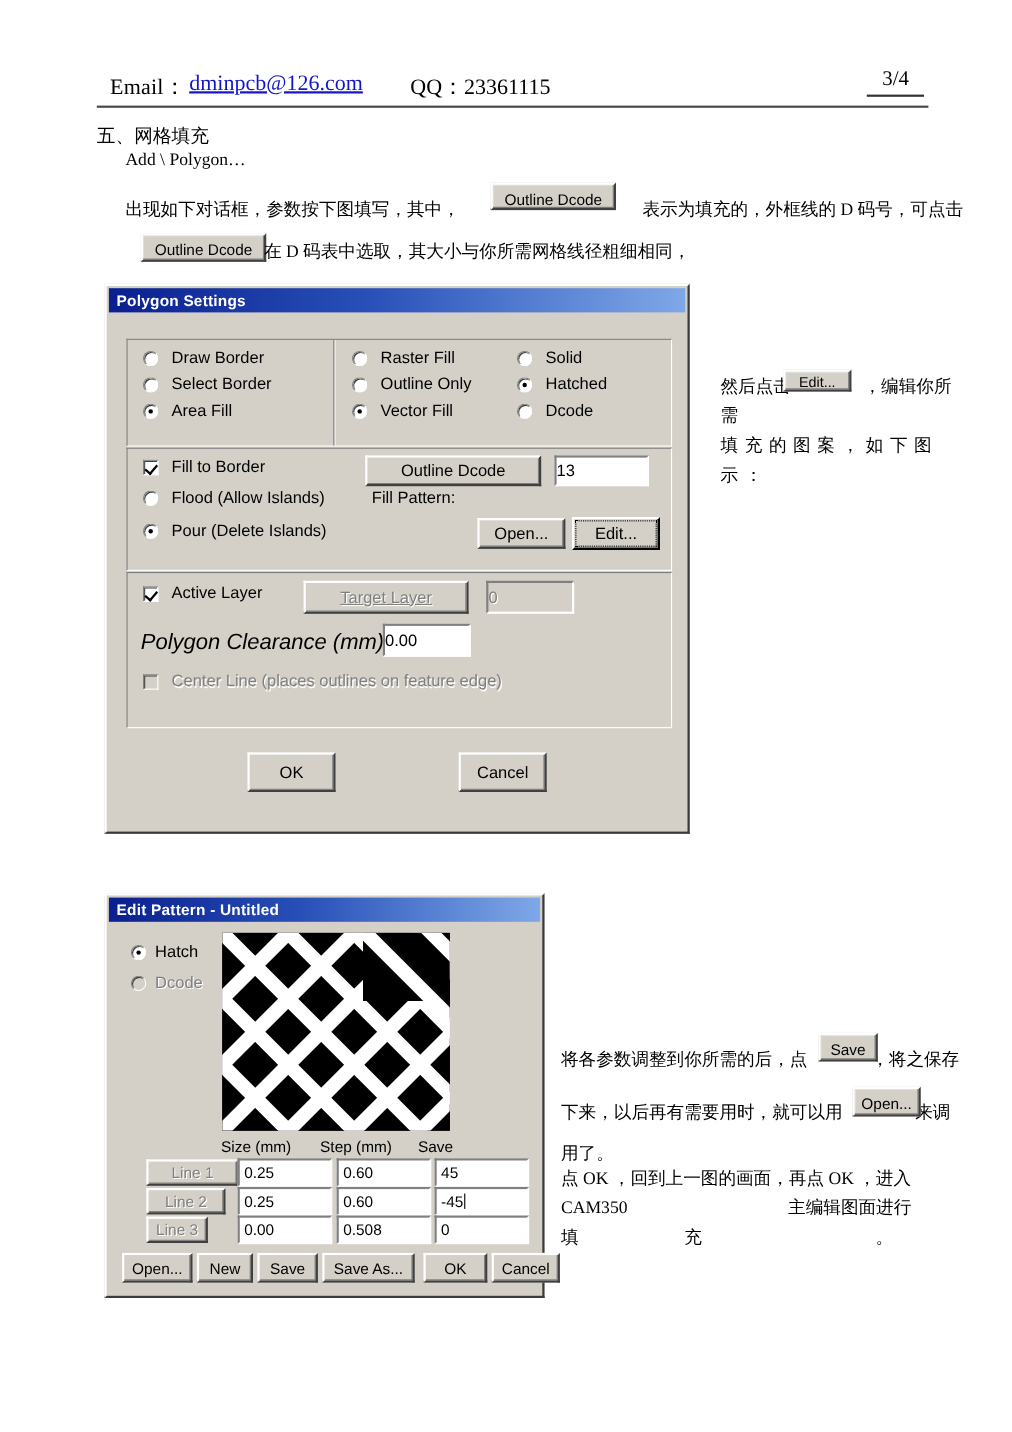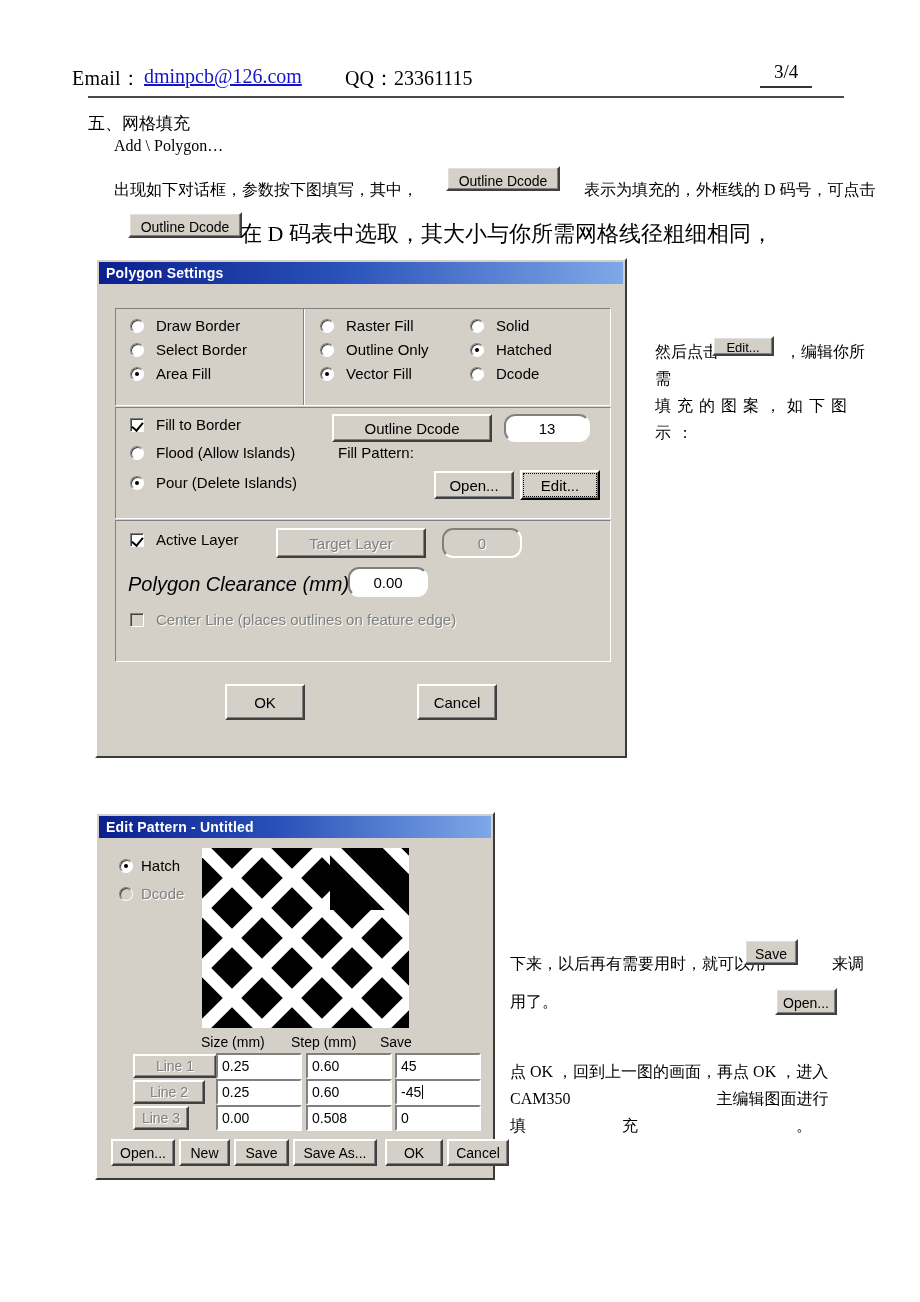--- a/index.html
+++ b/index.html
@@ -7,38 +7,38 @@
     width:920px;height:1302px;
     background:#ffffff;
     font-family:"Liberation Serif", serif;
     color:#000;
     position:relative;
     overflow:hidden;
   }
   .page{position:absolute;left:0;top:0;width:920px;height:1302px;}
 
   
-  .hdr{position:absolute;left:72px;top:62px;width:756px;height:34px;}
+  .hdr{position:absolute;left:100px;top:62px;width:756px;height:34px;}
   .hdr-email-lbl{position:absolute;left:0;top:3px;font-size:20px;letter-spacing:.2px;}
   .hdr-email-link{position:absolute;left:72px;top:3px;font-size:20px;color:#1515c8;
      text-decoration:underline;}
   .hdr-qq{position:absolute;left:273px;top:3px;font-size:20px;}
   .hdr-page{position:absolute;left:688px;top:-1px;font-size:19px;
      border-bottom:2px solid #333;padding:0 14px 3px 14px;}
   .hdr-rule{position:absolute;left:88px;top:96px;width:756px;height:0;
      border-top:2px solid #4a4a4a;}
 
   
   .cn{font-family:"Liberation Serif","DejaVu Serif",serif;font-size:17px;}
   .sec-title{position:absolute;left:88px;top:112px;font-size:17px;}
   .sub-line{position:absolute;left:114px;top:137px;font-size:16px;}
 
   .p1a{position:absolute;left:114px;top:180px;font-size:16px;white-space:nowrap;}
   .p1b{position:absolute;left:584px;top:180px;font-size:16px;white-space:nowrap;}
-  .p2{position:absolute;left:240px;top:219px;font-size:22px;white-space:nowrap;}
+  .p2{position:absolute;left:240px;top:219px;font-size:16px;white-space:nowrap;}
 
   
   .ibtn{
     display:inline-block;
     background:#d4d0c8;
     border-top:2px solid #ffffff;
     border-left:2px solid #ffffff;
     border-right:2px solid #404040;
     border-bottom:2px solid #404040;
     box-shadow: inset -1px -1px 0 #808080, inset 1px 1px 0 #dfdfdf;
@@ -124,21 +124,21 @@
   .btn.focus{outline:1px dotted #000;outline-offset:-4px;}
 
   
   .field{
     position:absolute;background:#ffffff;
     border-top:2px solid #808080;border-left:2px solid #808080;
     border-right:2px solid #ffffff;border-bottom:2px solid #ffffff;
     font-family:"Liberation Sans",sans-serif;font-size:15px;color:#000;
     display:flex;align-items:center;box-sizing:border-box;
   }
-  .field.center{justify-content:center;border-radius:11px;}
+  .field.center{}
   .field.left{padding-left:4px;margin-left:17px;}
   .field.dis{background:#d4d0c8;color:#808080;text-shadow:1px 1px 0 #ffffff;}
 
   
   #dlg-polygon{left:95px;top:258px;width:532px;height:500px;}
   
   #dlg-pattern{left:95px;top:812px;width:400px;height:368px;}
 
   .preview{
     position:absolute;background:#000;overflow:hidden;
@@ -255,21 +255,21 @@
       <div class="btn focus" style="left:404px;top:62px;width:80px;height:30px;border-right-color:#000;border-bottom-color:#000;">
         <span>Edit...</span>
       </div>
     </div>
 
     <div class="group" style="left:18px;top:260px;width:496px;height:142px;">
       <div>
         <span class="cbx on" style="left:14px;top:12px;"></span>
         <span class="ui" style="position:absolute;left:40px;top:10px;">Active Layer</span>
       </div>
-      <div class="btn dis" style="left:160px;top:7px;width:150px;height:30px;">
+      <div class="btn dis" style="left:160px;top:7px;width:150px;height:30px;text-decoration:underline;">
         <span>Target Layer</span>
       </div>
       <div class="field center dis" style="left:326px;top:7px;width:80px;height:30px;">
         <span>0</span>
       </div>
 
       <span class="ui" style="position:absolute;left:12px;top:52px;font-size:20px;font-style:italic;">Polygon Clearance (mm)</span>
       <div class="field center" style="left:232px;top:46px;width:80px;height:30px;">
         <span>0.00</span>
       </div>
@@ -399,20 +399,23 @@
       <span>OK</span>
     </div>
     <div class="btn" style="left:350px;top:325px;width:62px;height:27px;font-size:14px;">
       <span>Cancel</span>
     </div>
   </div>
 
 
   <div class="ann ann-save">
     <div>
+      <span>将各参数调整到你所需的后，点</span><span style="display:inline-block;width:58px;"></span><span>，将之保存</span>
+    </div>
+    <div>
       <span>下来，以后再有需要用时，就可以用</span><span style="display:inline-block;width:66px;"></span><span>来调</span>
     </div>
     <div style="line-height:27px;">用了。</div>
   </div>
   <div class="ibtn ib-save-ann">Save</div>
   <div class="ibtn ib-open-ann">Open...</div>
 
   <div class="ann ann-ok">
     <div>点 OK ，回到上一图的画面，再点 OK  ，进入</div>
     <div>

